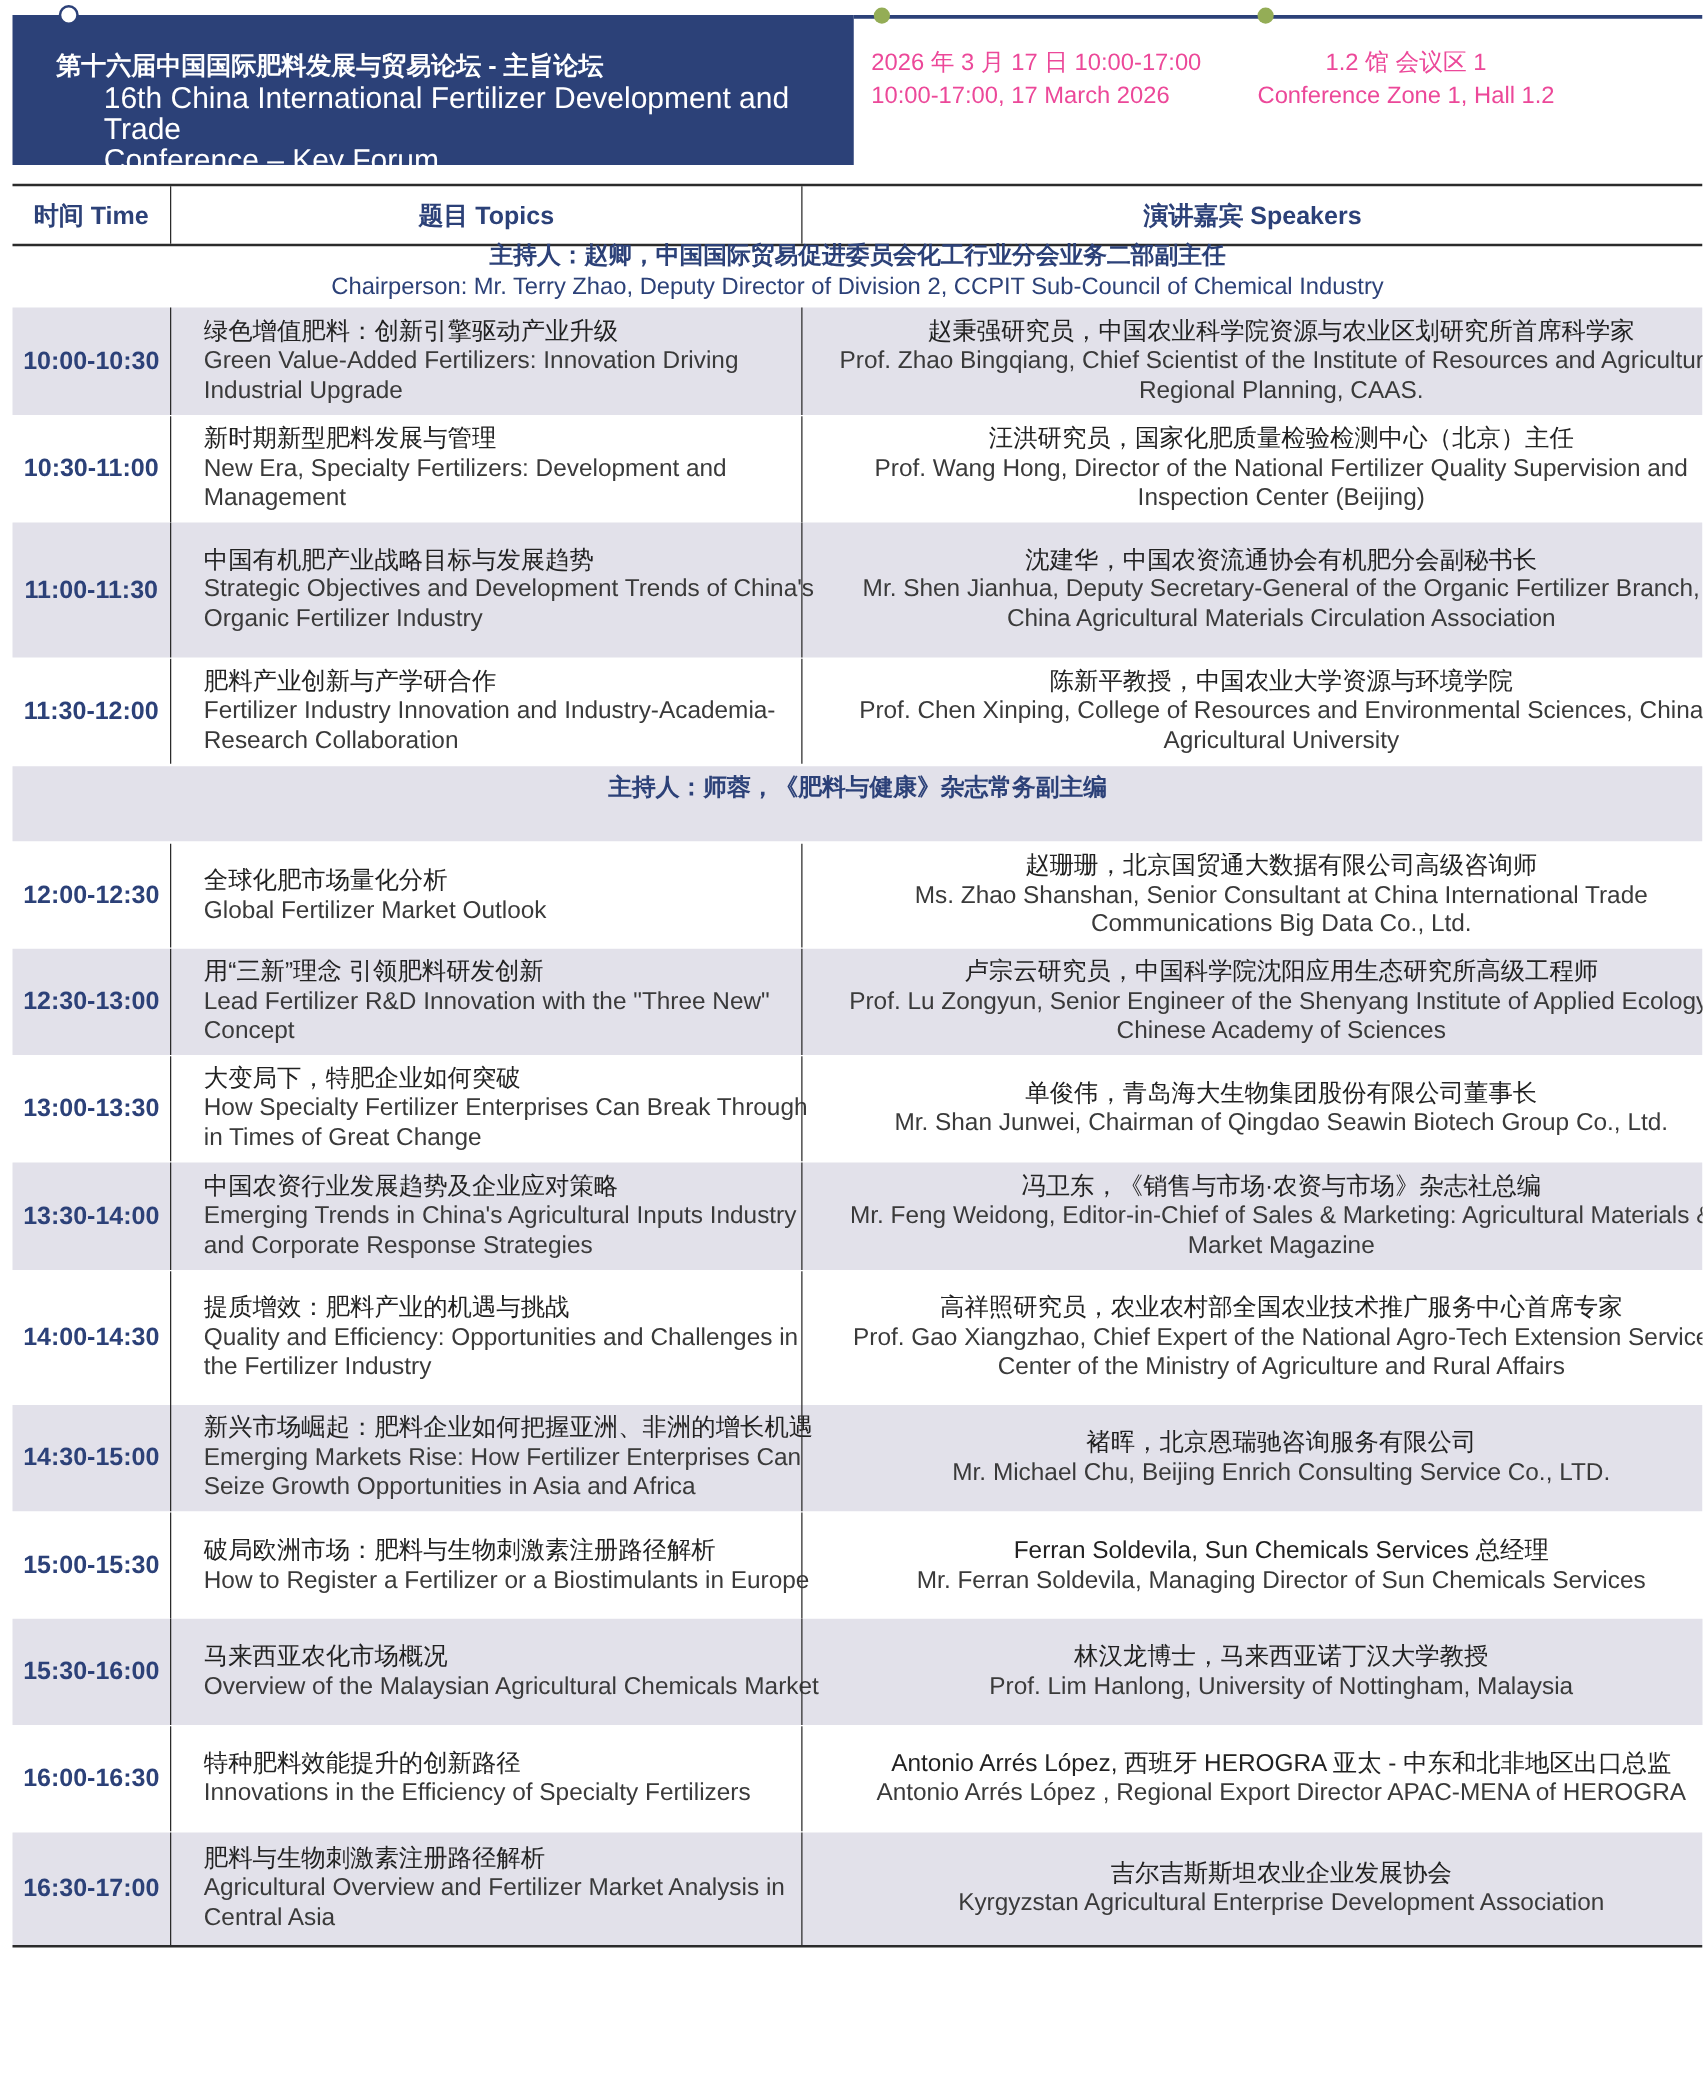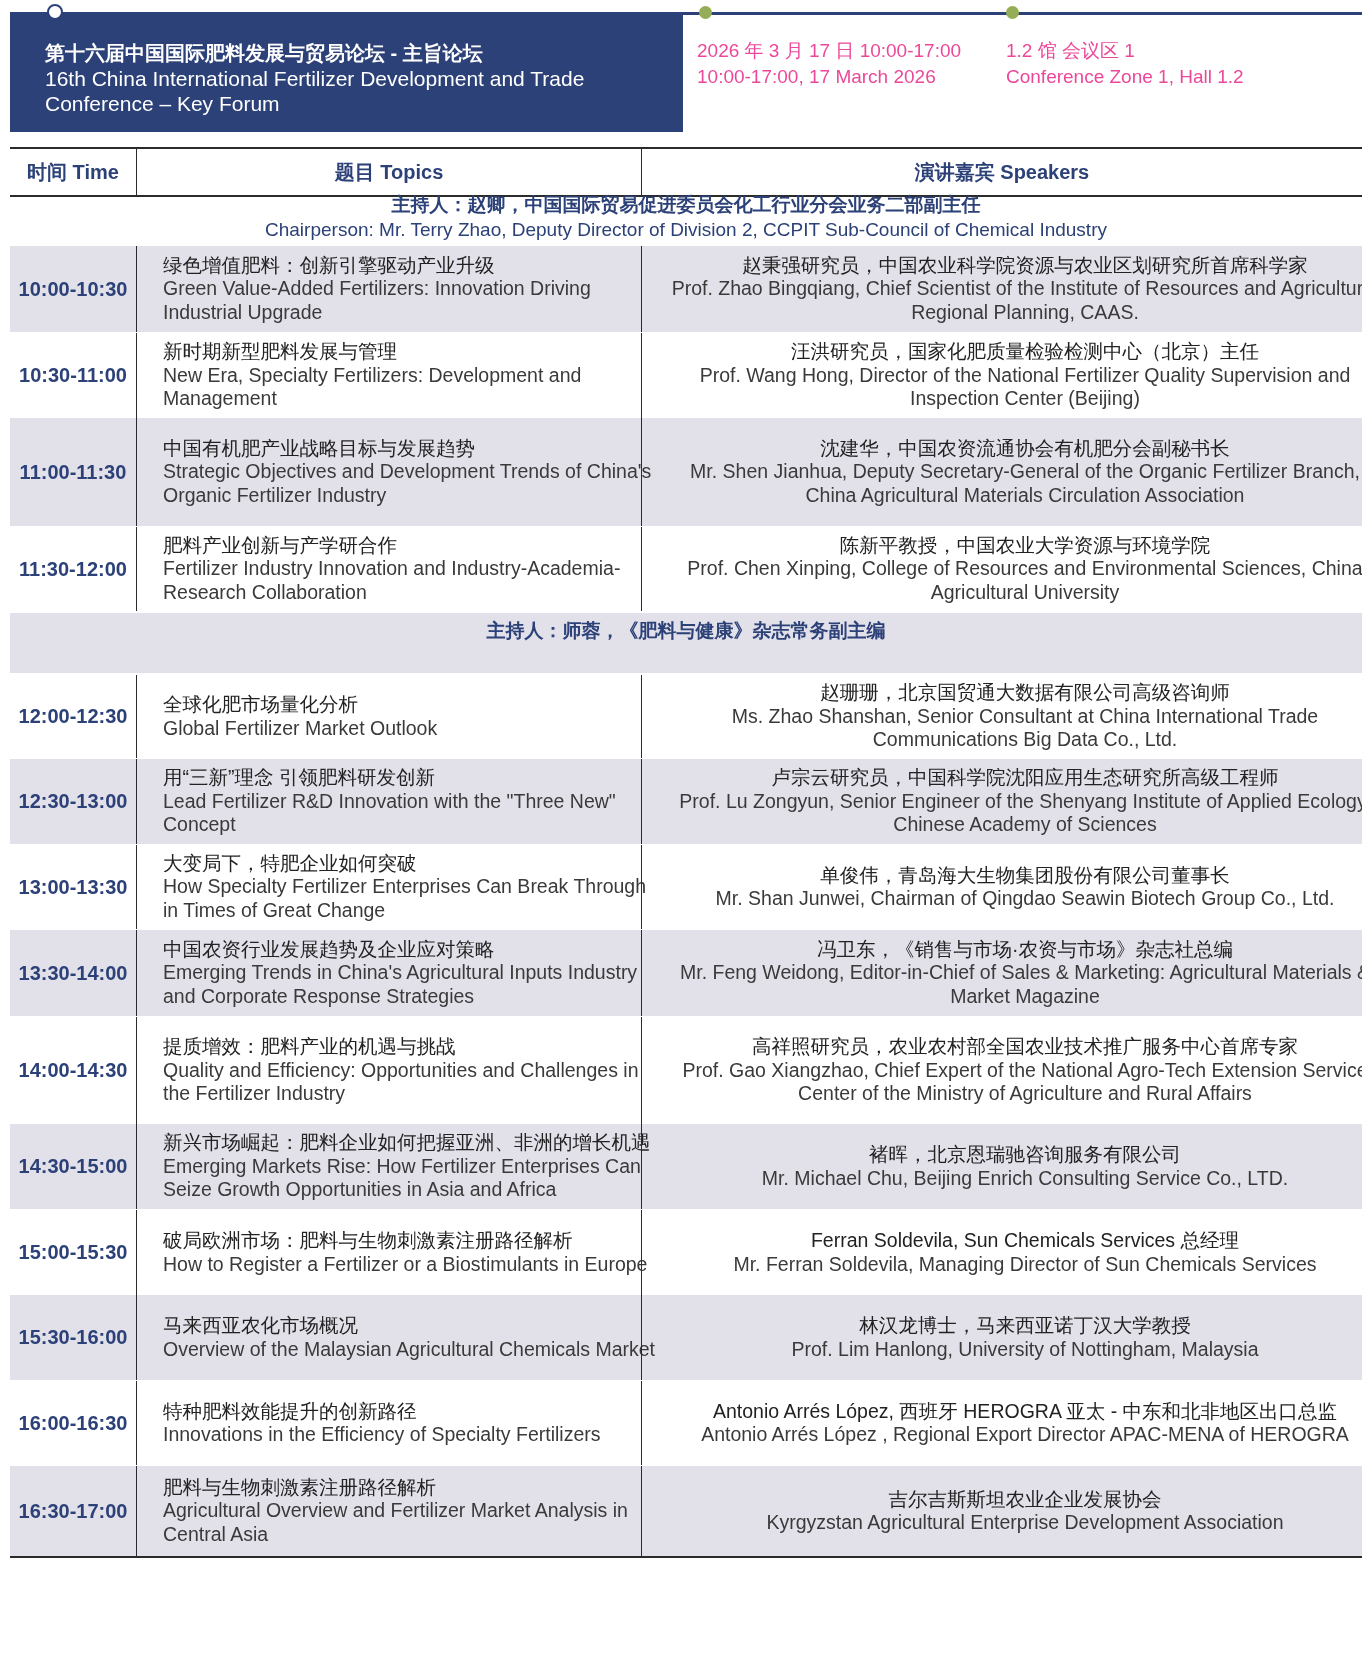--- a/index.html
+++ b/index.html
@@ -20,21 +20,21 @@
     position: absolute; left: 47px; top: 4px; width: 12px; height: 12px;
     border: 2px solid #2c4178; border-radius: 50%; background: #ffffff; z-index: 2;
   }
   .hdr-dot {
     position: absolute; top: 6px; width: 13px; height: 13px; border-radius: 50%; background: #94ad56; z-index: 2;
   }
   .hdr-title {
     position: absolute; left: 45px; top: 40px; width: 630px; color: #ffffff;
   }
   .hdr-title .cn { font-size: 20px; font-weight: bold; line-height: 26px; }
-  .hdr-title .en { font-size: 21px; line-height: 25px; }
+  .hdr-title .en { font-size: 24px; line-height: 25px; margin-left: 38px; }
   .hdr-info { position: absolute; top: 38px; font-size: 19px; line-height: 26px; color: #ec4899; }
   .tbl-top-rule { position: absolute; left: 10px; top: 147px; width: 1352px; height: 2px; background: #2b2b2b; }
   .colhead {
     position: absolute; left: 10px; top: 149px; width: 1352px; height: 46px;
     border-bottom: 2px solid #2b2b2b; box-sizing: content-box;
   }
   .colhead .c { position: absolute; top: 0; height: 46px; display: flex; align-items: center; justify-content: center;
     font-weight: bold; font-size: 20px; color: #2c4178; }
   .vline { position: absolute; width: 1px; background: #2b2b2b; }
 
@@ -72,21 +72,21 @@
 <div class="hdr-title">
   <div class="cn">第十六届中国国际肥料发展与贸易论坛 - 主旨论坛</div>
   <div class="en">16th China International Fertilizer Development and Trade</div>
   <div class="en">Conference – Key Forum</div>
 </div>
 
 <div class="hdr-info" style="left:697px;">
   <div>2026 年 3 月 17 日 10:00-17:00</div>
   <div>10:00-17:00, 17 March 2026</div>
 </div>
-<div class="hdr-info" style="left:1006px;">
+<div class="hdr-info" style="left:1006px;text-align:center;">
   <div>1.2 馆 会议区 1</div>
   <div>Conference Zone 1, Hall 1.2</div>
 </div>
 
 <div class="tbl-top-rule"></div>
 <div class="colhead">
   <div class="c" style="left:0;width:126px;">时间 Time</div>
   <div class="c" style="left:127px;width:504px;">题目 Topics</div>
   <div class="c" style="left:632px;width:720px;">演讲嘉宾 Speakers</div>
 </div>

